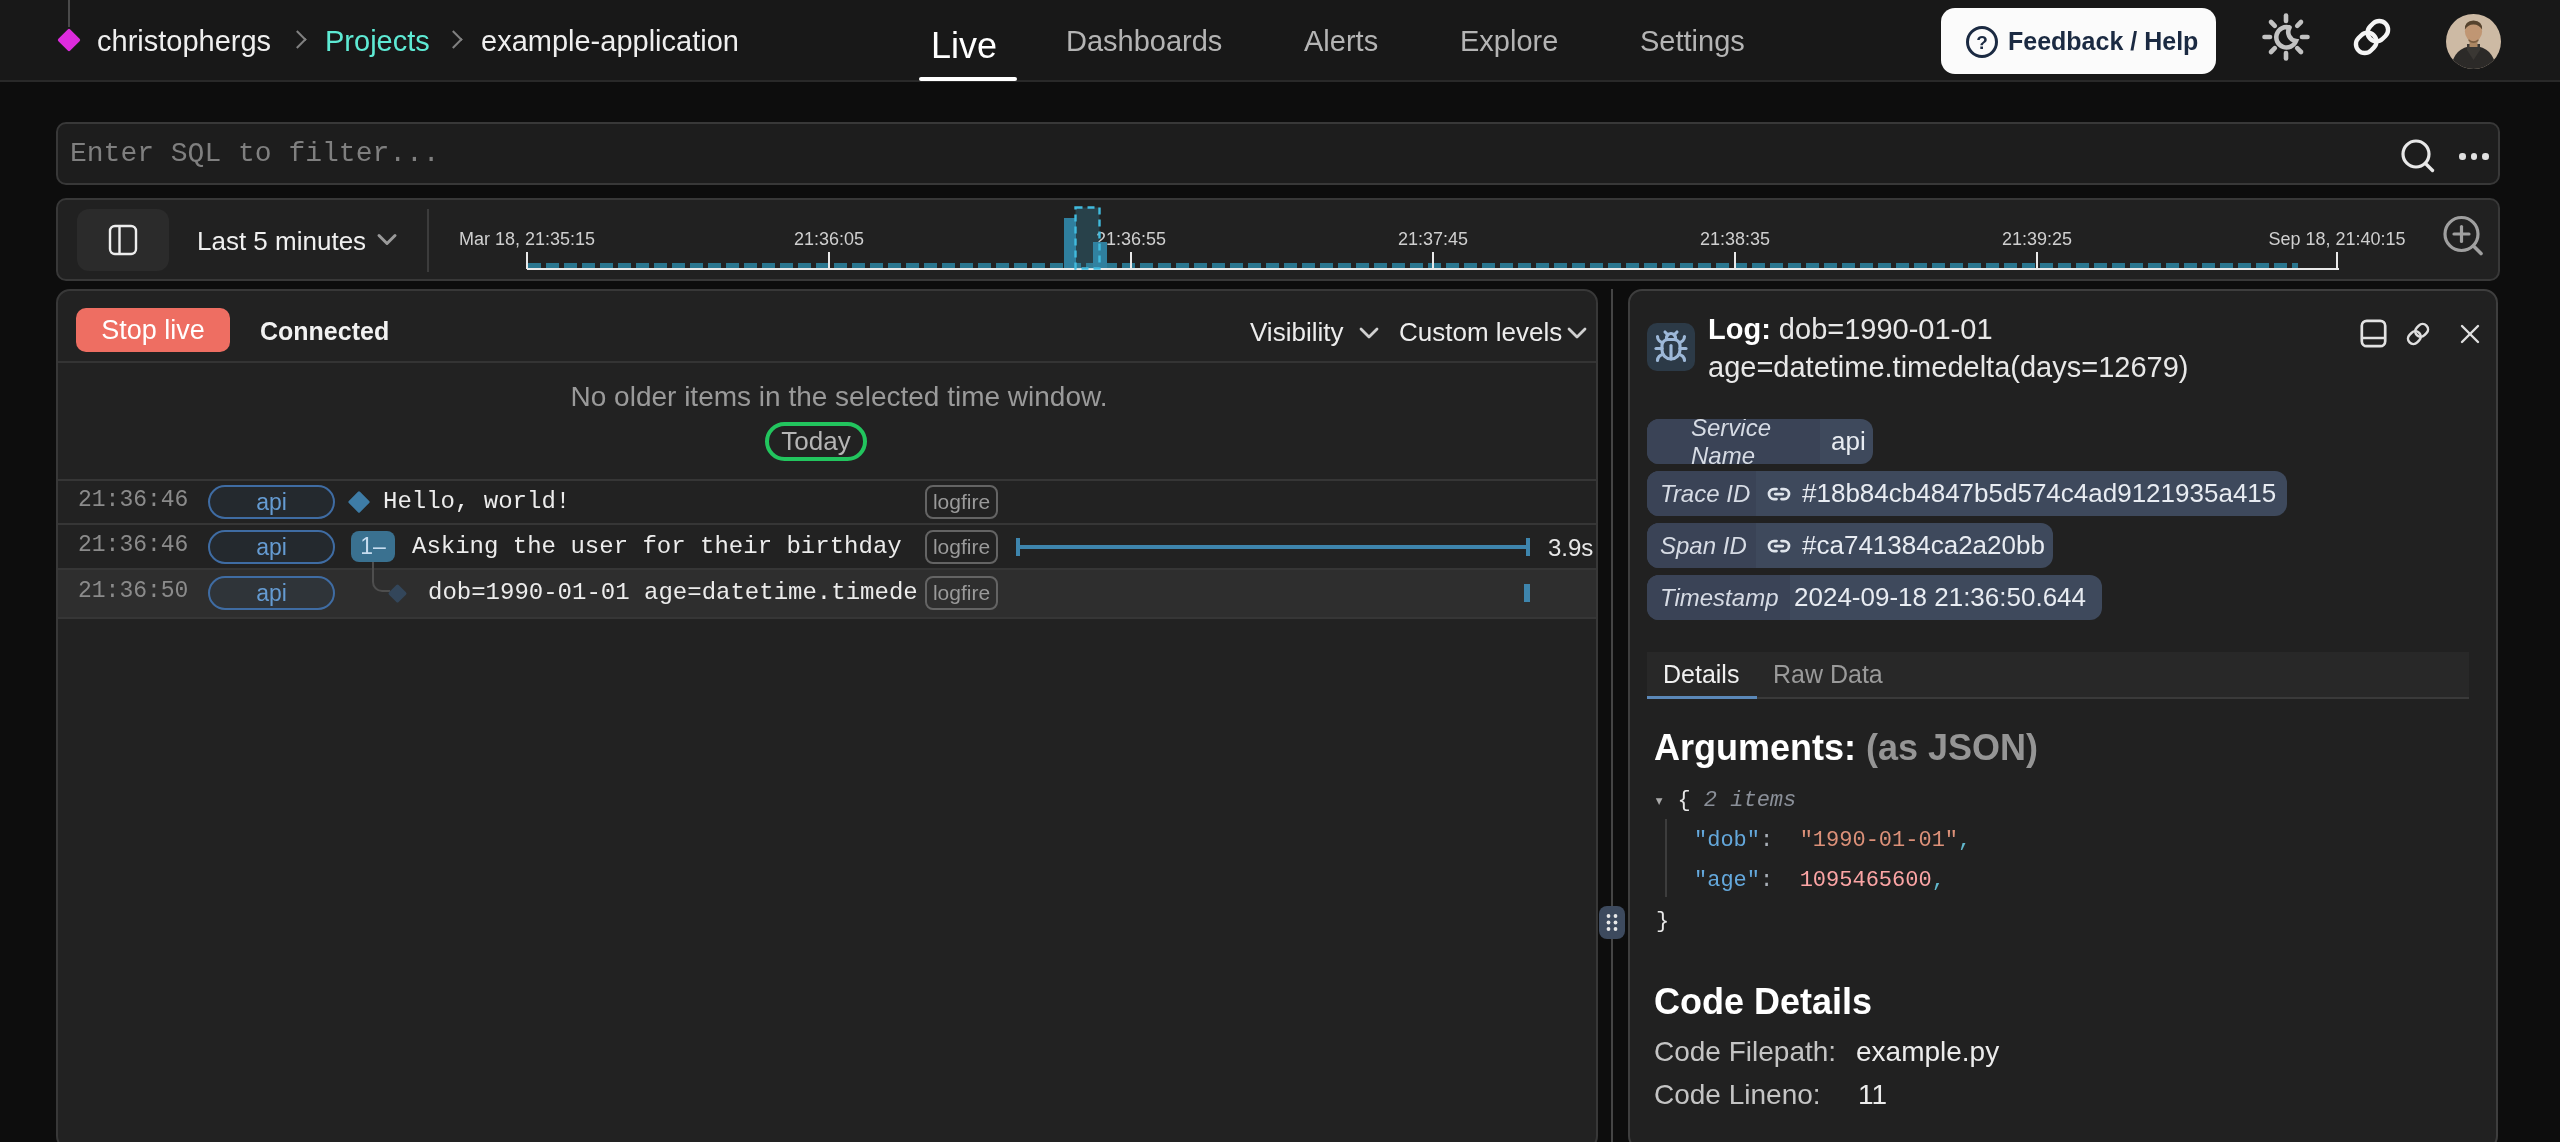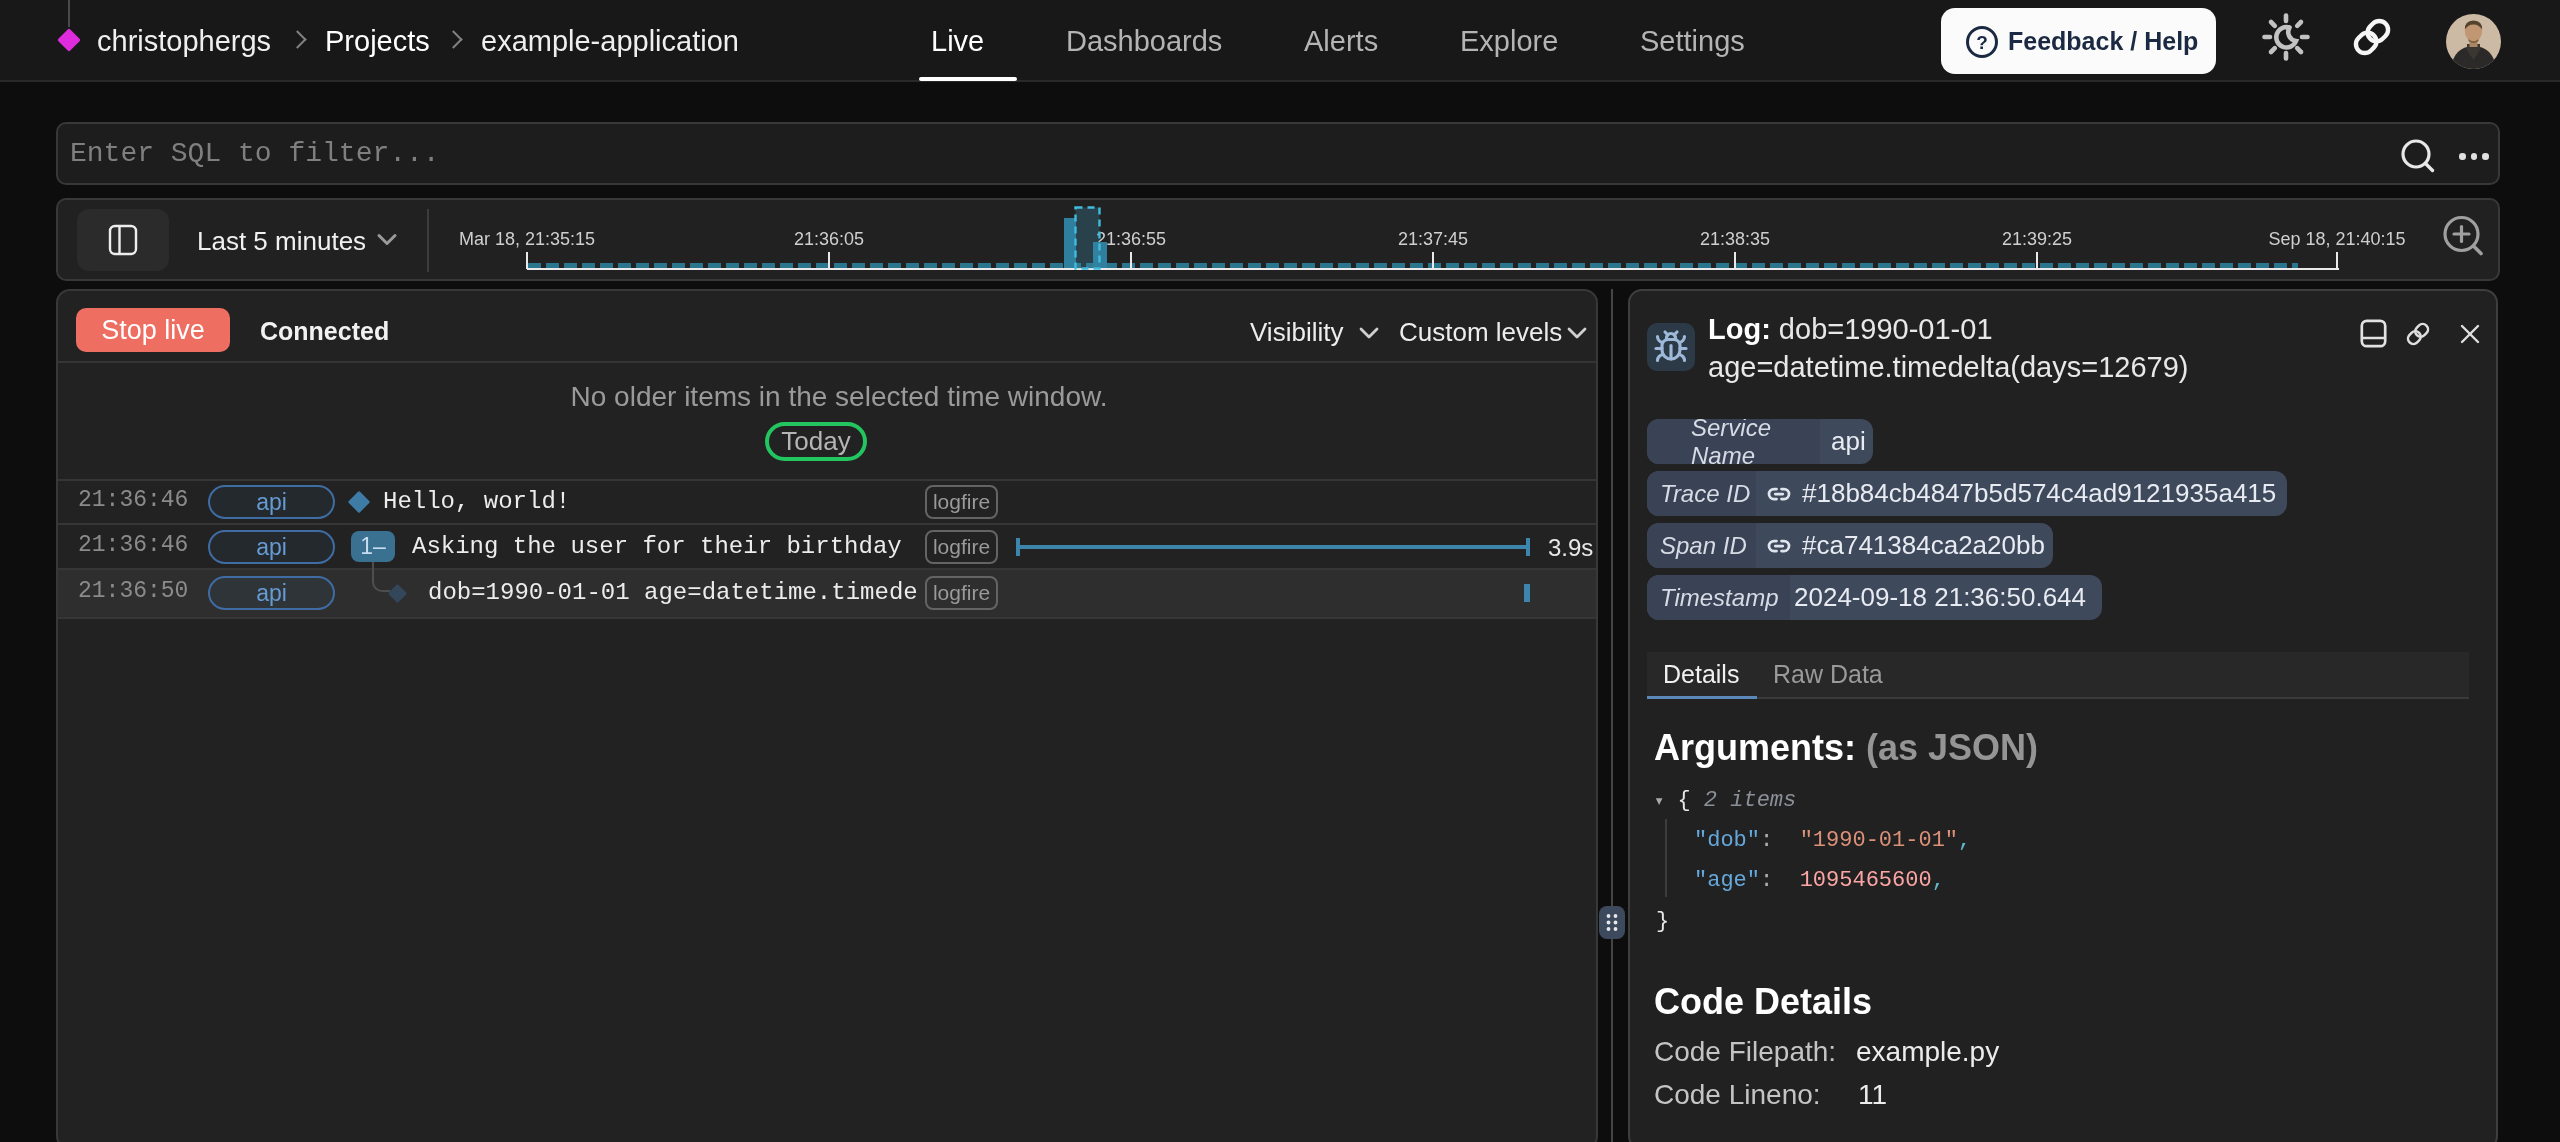--- a/index.html
+++ b/index.html
@@ -9,25 +9,25 @@
   .mono { font-family:"Liberation Mono", monospace; }
 </style>
 </head>
 <body>
 
 <div class="abs" id="navbar" style="left:0;top:0;width:2560px;height:82px;background:#181818;border-bottom:2px solid #292929;">
   <div class="abs" style="left:68px;top:0;width:2px;height:27px;background:#4a4a4a;"></div>
   <div class="abs" style="left:55px;top:26px;width:28px;height:28px;background:#dd2bdd;transform:rotate(45deg) scale(0.60);border-radius:3px;"></div>
   <div class="abs" style="left:97px;top:25px;font-size:29px;color:#efefef;">christophergs</div>
   <div class="abs crumb-sep" style="left:291px;top:26px;"></div>
-  <div class="abs" style="left:325px;top:25px;font-size:29px;color:#ffffff;">Projects</div>
+  <div class="abs" style="left:325px;top:25px;font-size:29px;color:#5eead4;">Projects</div>
   <div class="abs crumb-sep" style="left:447px;top:26px;"></div>
   <div class="abs" style="left:481px;top:25px;font-size:29px;color:#efefef;">example-application</div>
 
-  <div class="abs" style="left:931px;top:25px;font-size:29px;color:#ffffff;">Live</div>
+  <div class="abs" style="left:931px;top:25px;font-size:36px;color:#ffffff;">Live</div>
   <div class="abs" style="left:919px;top:77px;width:98px;height:4px;background:#ffffff;border-radius:2px;"></div>
   <div class="abs" style="left:1066px;top:25px;font-size:29px;color:#b4b4b4;">Dashboards</div>
   <div class="abs" style="left:1304px;top:25px;font-size:29px;color:#b4b4b4;">Alerts</div>
   <div class="abs" style="left:1460px;top:25px;font-size:29px;color:#b4b4b4;">Explore</div>
   <div class="abs" style="left:1640px;top:25px;font-size:29px;color:#b4b4b4;">Settings</div>
 
   <div class="abs" style="left:1941px;top:8px;width:275px;height:66px;background:#fbfbfb;border-radius:14px;"></div>
   <svg class="abs" style="left:1964px;top:24px;" width="36" height="36" viewBox="0 0 36 36">
     <circle cx="18" cy="18" r="14.5" fill="none" stroke="#1b2a42" stroke-width="3"></circle>
     <text x="18" y="25" text-anchor="middle" font-size="19" font-weight="700" fill="#1b2a42" font-family="Liberation Sans">?</text>

